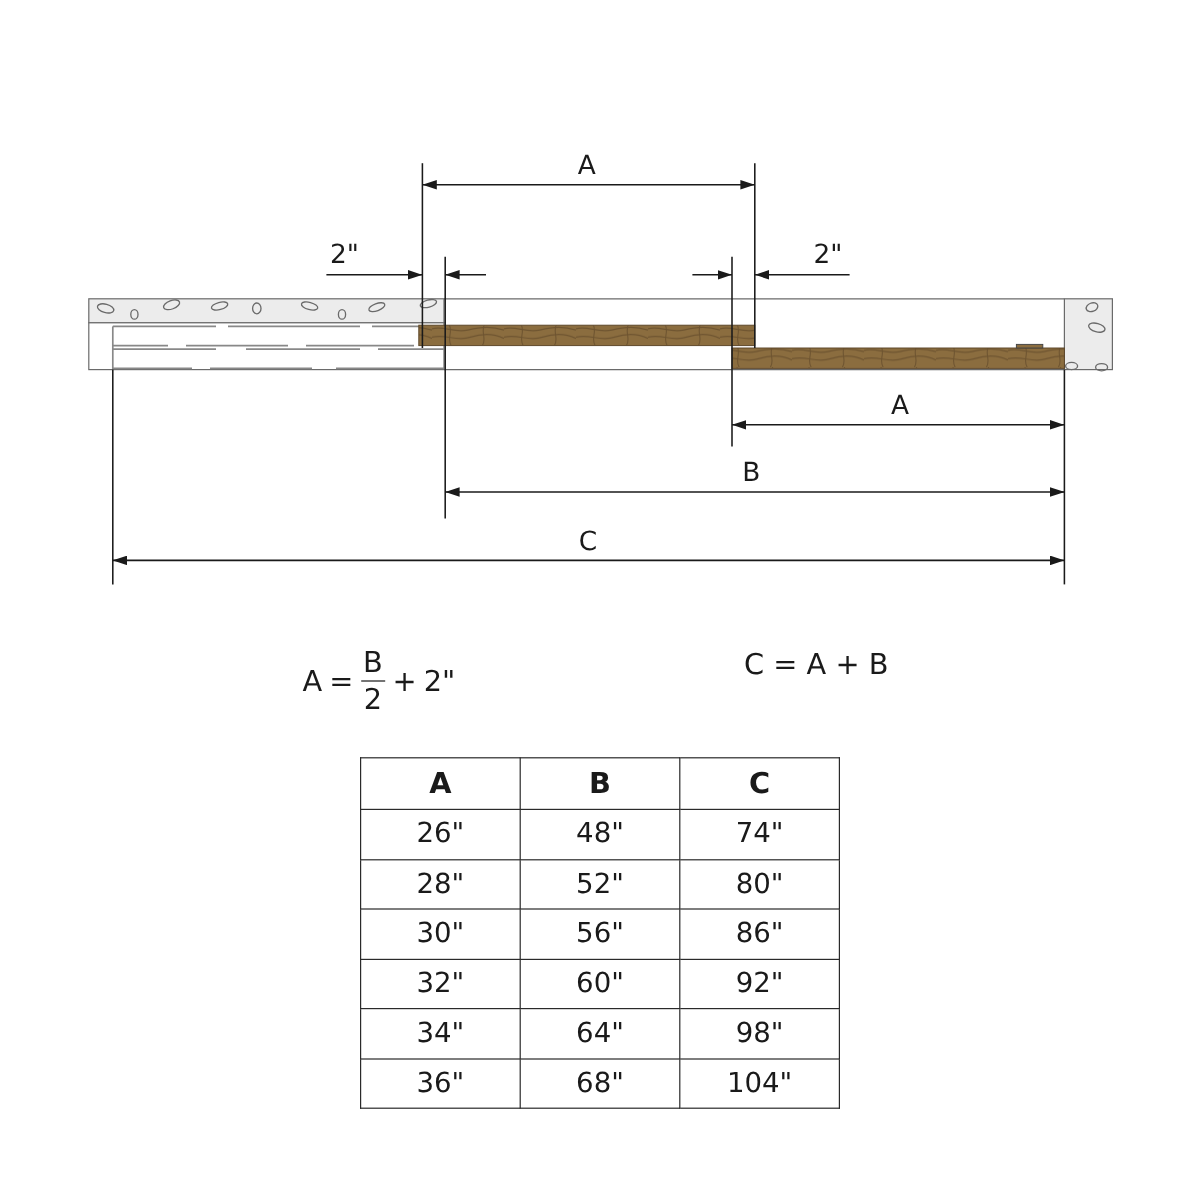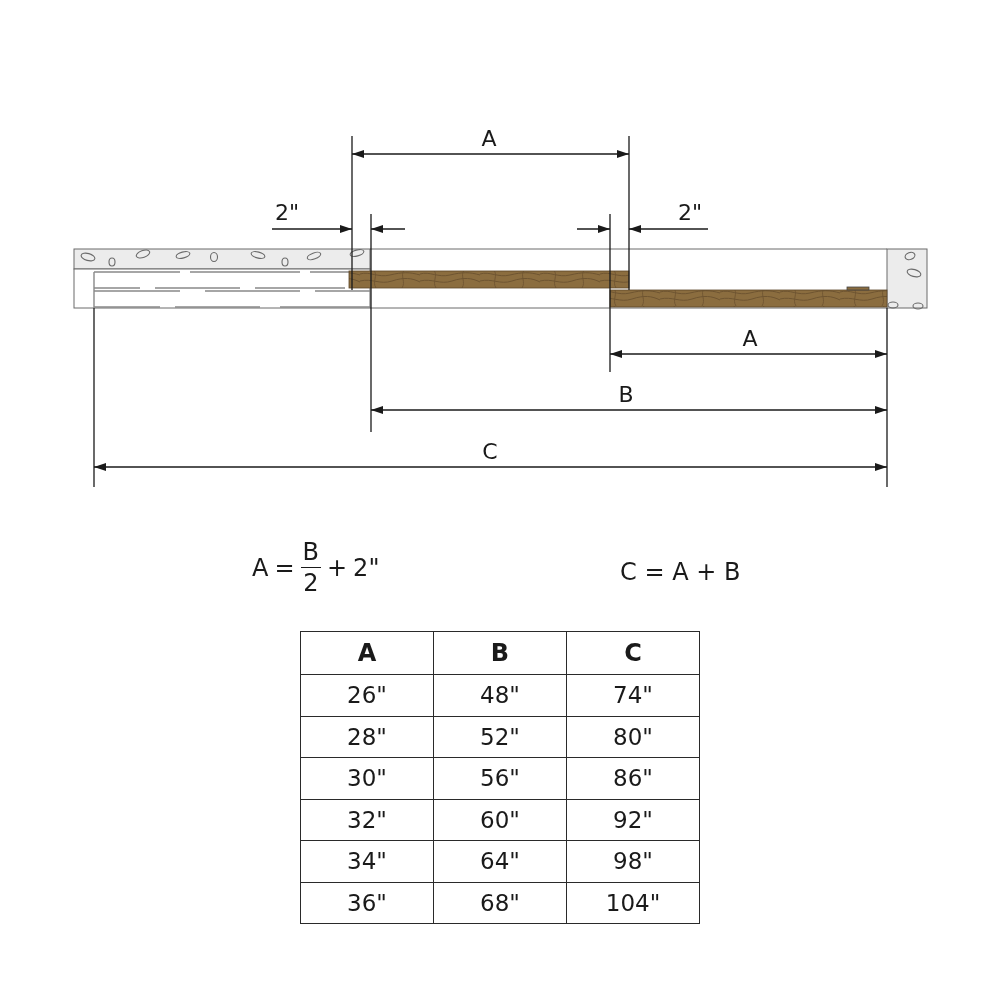--- a/index.html
+++ b/index.html
@@ -113,21 +113,21 @@
 <div class="formula" style="left:252px; top:540px;">
   <span>A</span>
   <span class="op" style="margin:0 2px 0 6px;">=</span>
   <span class="frac">
     <span class="num">B</span>
     <span class="den">2</span>
   </span>
   <span style="margin:0 6px 0 2px;">+</span>
   <span>2"</span>
 </div>
-<div class="formula" style="left:620px; top:560px;">C = A + B</div>
+<div class="formula" style="left:620px; top:542px;">C = A + B</div>
 
 <table id="size-table">
   <thead>
     <tr>
       <th>A</th>
       <th>B</th>
       <th>C</th>
     </tr>
   </thead>
   <tbody>

